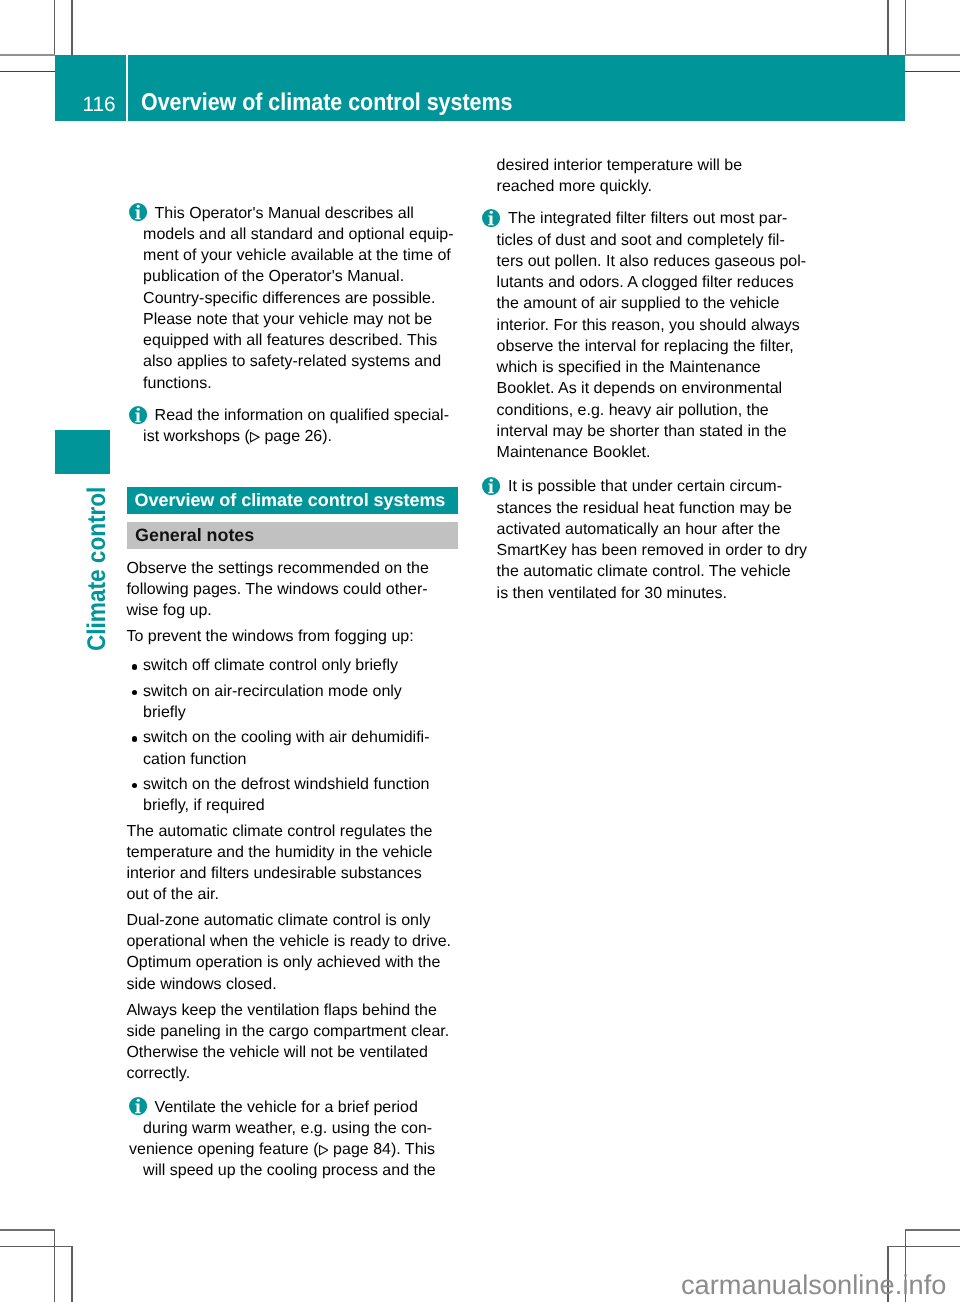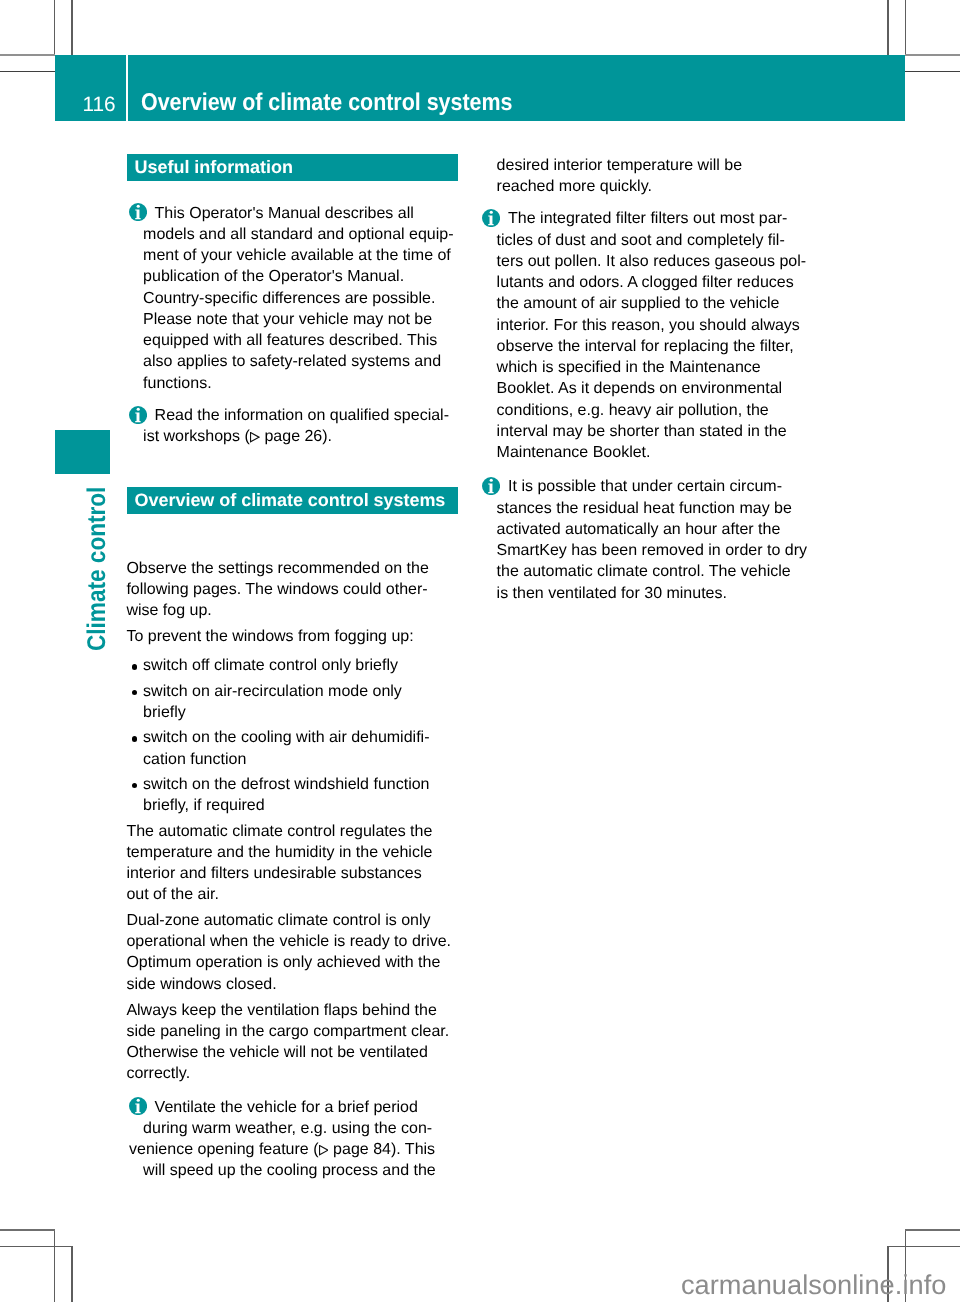--- a/index.html
+++ b/index.html
@@ -74,25 +74,25 @@
   <div class="cmh" style="left:887.8px;top:1246.1px;width:72.2px;"></div>
 
   <div class="hdr-num"></div>
   <b class="hdr-num-label" style="position:absolute;left:82.5px;top:105.3px;color:#fff;font-size:20.8px;font-weight:normal;line-height:0;letter-spacing:0px;transform:translateZ(0);">116</b>
   <div class="hdr-title"></div>
   <b class="hdr-title-label">Overview of climate control systems</b>
 
   <div class="vtab"></div>
   <div class="vlabel" style="left:97.2px;top:650.9px;">Climate control</div>
 
-  <div class="bar" style="left:126.8px;top:154.1px;width:331px;height:27.1px;">
-    <b style="left:7.8px;top:12.8px;">Useful information</b>
-  </div>
   <div class="bar" style="left:126.8px;top:486.8px;width:331px;height:27.6px;">
     <b style="left:7.8px;top:13.0px;">Overview of climate control systems</b>
+  </div>
+  <div class="bar2" style="left:126.8px;top:521.8px;width:331px;height:27.3px;">
+    <b style="left:8.3px;top:13.2px;">General notes</b>
   </div>
 
   <div id="flow">
       <span class="ic" style="left: 128.9px; top: 203.3px;"><svg viewBox="0 0 36 36" width="18.1" height="18.1">
           <circle cx="18" cy="18" r="18" fill="#009599"></circle>
           <ellipse cx="18.4" cy="6.6" rx="3.2" ry="3.0" fill="#fff"></ellipse>
           <path d="M12.4 12.8h8.4v17.0h2.3v2.3H12.4v-2.3h2.6V15.1h-2.6z" fill="#fff"></path>
         </svg></span>
       <div class="ln" style="left: 154.6px; top: 213.61px;">This Operator's Manual describes all</div>
       <div class="ln" style="left: 143.1px; top: 234.86px;">models and all standard and optional equip-</div>

